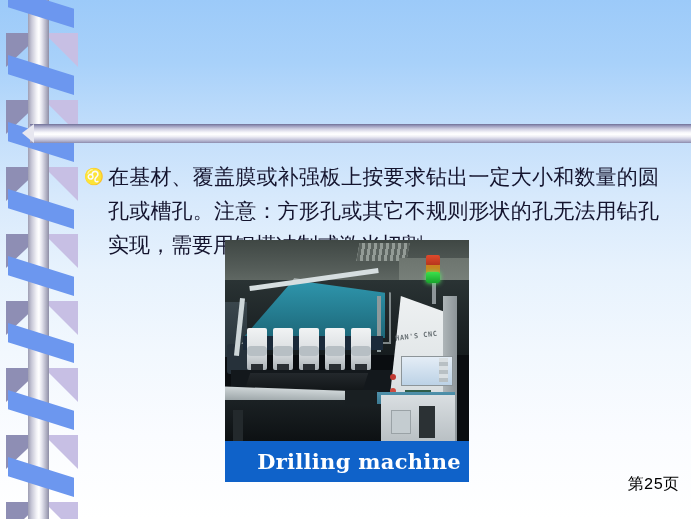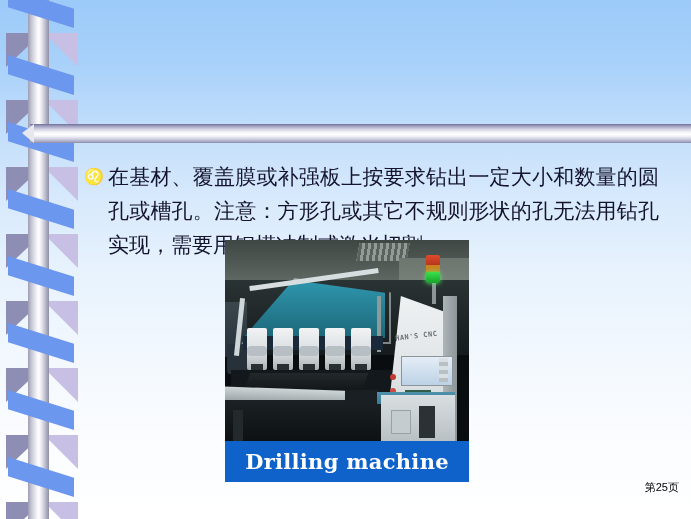--- a/index.html
+++ b/index.html
@@ -127,32 +127,32 @@
   
   .light-pole{left:207px;top:38px;width:4px;height:26px;background:#8d9599;}
   .light-red{left:201px;top:15px;width:14px;height:11px;background:linear-gradient(180deg,#e04a2c,#b2331c);border-radius:2px;}
   .light-amber{left:201px;top:25px;width:14px;height:8px;background:#c9841f;}
   .light-green{left:201px;top:32px;width:14px;height:11px;background:linear-gradient(180deg,#3ae04c,#18a32c);border-radius:2px;box-shadow:0 0 5px #5cf06a;}
   .left-obj{left:0;top:62px;width:22px;height:55px;background:linear-gradient(180deg,#3a464c 0%,#27333a 100%);}
   .left-pipe{left:2px;top:104px;width:26px;height:30px;background:#26313a;border-radius:3px;}
 
   #caption{
     position:absolute;left:0;top:201px;width:244px;height:41px;background:#0f62c9;
-    display:flex;align-items:center;justify-content:center;
+    display:flex;align-items:center;justify-content:center;padding-left:12px;
   }
   #caption-text{
     font-family:"DejaVu Serif","Liberation Serif",serif;
     font-size:21px;font-weight:bold;color:#ffffff;letter-spacing:.3px;
   }
 
   
   #page-num{
     position:absolute;right:12px;bottom:24px;z-index:6;
-    font-family:Liberation Sans, sans-serif;
-    font-size:11px;color:#000000;
+    font-family:Liberation Mono, monospace;
+    font-size:16px;color:#000000;
   }
 </style>
 </head>
 <body>
 
 <div id="slide">
 
   <div id="helix">
     <div class="hx-shaft"></div>
     <div class="hx-cell" style="top:-34px;">

